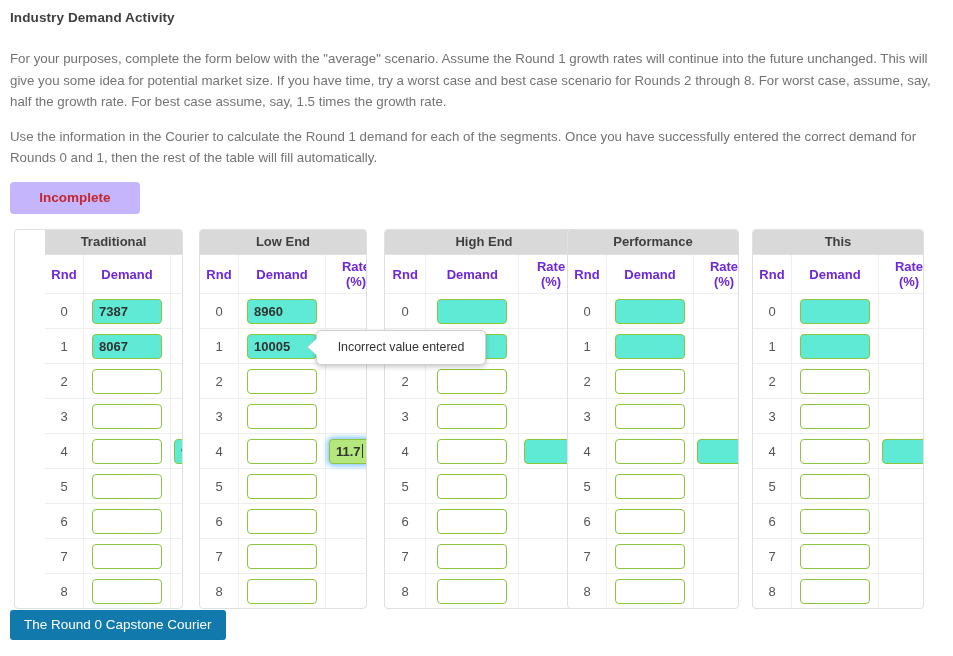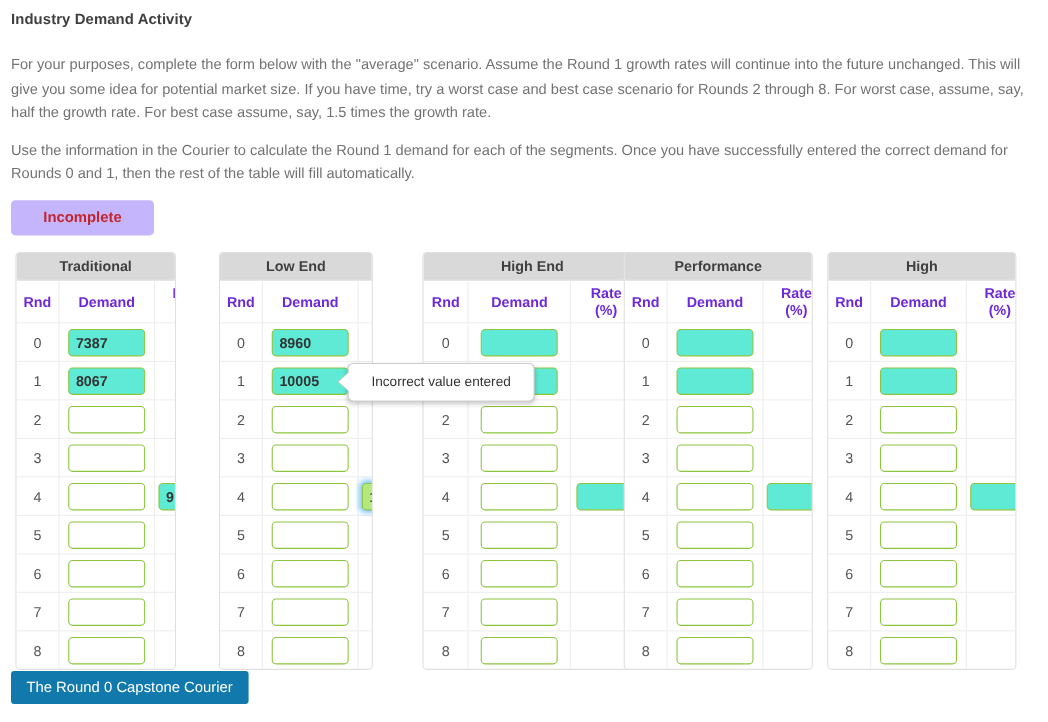--- a/index.html
+++ b/index.html
@@ -210,21 +210,21 @@
   <div class="page-title">Industry Demand Activity</div>
 
   <div class="intro">
     <p>For your purposes, complete the form below with the "average" scenario. Assume the Round 1 growth rates will continue into the future unchanged. This will give you some idea for potential market size. If you have time, try a worst case and best case scenario for Rounds 2 through 8. For worst case, assume, say, half the growth rate. For best case assume, say, 1.5 times the growth rate.</p>
     <p>Use the information in the Courier to calculate the Round 1 demand for each of the segments. Once you have successfully entered the correct demand for Rounds 0 and 1, then the rest of the table will fill automatically.</p>
   </div>
 
   <div class="status-badge">Incomplete</div>
 
   <div class="tables-row">
-      <div class="seg-table" style="left: 0px; width: 146px;">
+      <div class="seg-table" style="left: 0px; width: 169px; padding-left: 30px;">
         <div class="seg-header">Traditional</div>
         <table class="grid">
           <thead>
             <tr>
               <th class="col-rnd">Rnd</th>
               <th class="col-dem">Demand</th>
               <th class="col-rate"><span>Rate</span><br><span>(%)</span></th>
             </tr>
           </thead>
           <tbody>
@@ -269,21 +269,21 @@
               <td class="col-rate"></td>
             </tr>
             <tr>
               <td class="col-rnd">8</td>
               <td class="col-dem"><span class="cell-input "></span></td>
               <td class="col-rate"></td>
             </tr>
           </tbody>
         </table>
       </div>
-      <div class="seg-table" style="left: 185px; width: 140px;">
+      <div class="seg-table" style="left: 185px; width: 168px;">
         <div class="seg-header">Low End</div>
         <table class="grid">
           <thead>
             <tr>
               <th class="col-rnd">Rnd</th>
               <th class="col-dem">Demand</th>
               <th class="col-rate"><span>Rate</span><br><span>(%)</span></th>
             </tr>
           </thead>
           <tbody>
@@ -447,21 +447,21 @@
             </tr>
             <tr>
               <td class="col-rnd">8</td>
               <td class="col-dem"><span class="cell-input "></span></td>
               <td class="col-rate"></td>
             </tr>
           </tbody>
         </table>
       </div>
       <div class="seg-table" style="left: 738px; width: 172px;">
-        <div class="seg-header">High</div>
+        <div class="seg-header">This</div>
         <table class="grid">
           <thead>
             <tr>
               <th class="col-rnd">Rnd</th>
               <th class="col-dem">Demand</th>
               <th class="col-rate"><span>Rate</span><br><span>(%)</span></th>
             </tr>
           </thead>
           <tbody>
             <tr>

